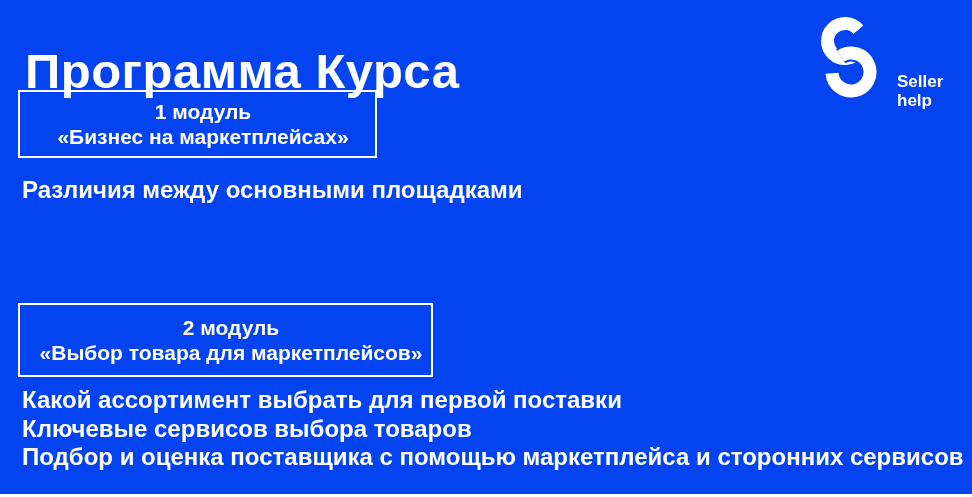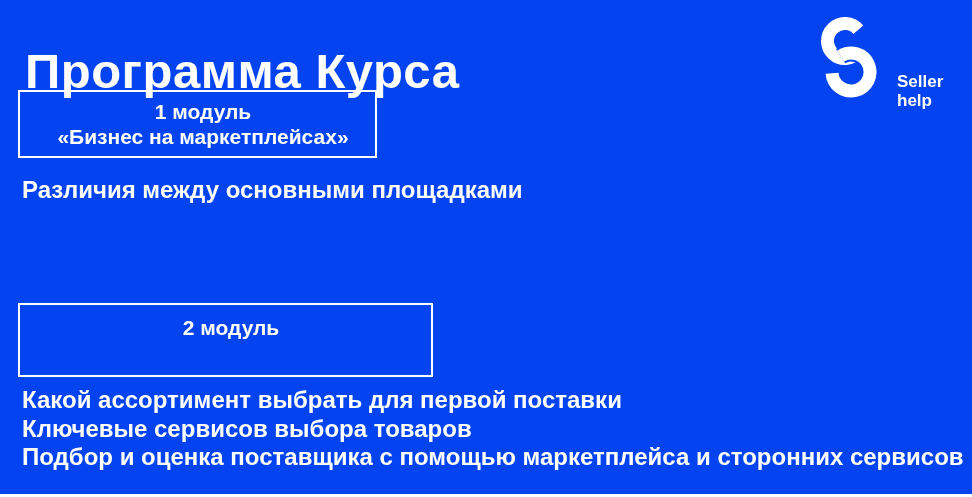--- a/index.html
+++ b/index.html
@@ -117,20 +117,21 @@
     <div>1 модуль</div>
     <div>«Бизнес на маркетплейсах»</div>
   </div>
 
   <ul class="topics topics-1">
     <li>Различия между основными площадками</li>
   </ul>
 
   <div class="module-box module-box-2">
     <div>2 модуль</div>
+    <div>«Выбор товара для маркетплейсов»</div>
   </div>
 
   <ul class="topics topics-2">
     <li>Какой ассортимент выбрать для первой поставки</li>
     <li>Ключевые сервисов выбора товаров</li>
     <li>Подбор и оценка поставщика с помощью маркетплейса и сторонних сервисов</li>
   </ul>
 
   <div class="bottom-strip"></div>
 

